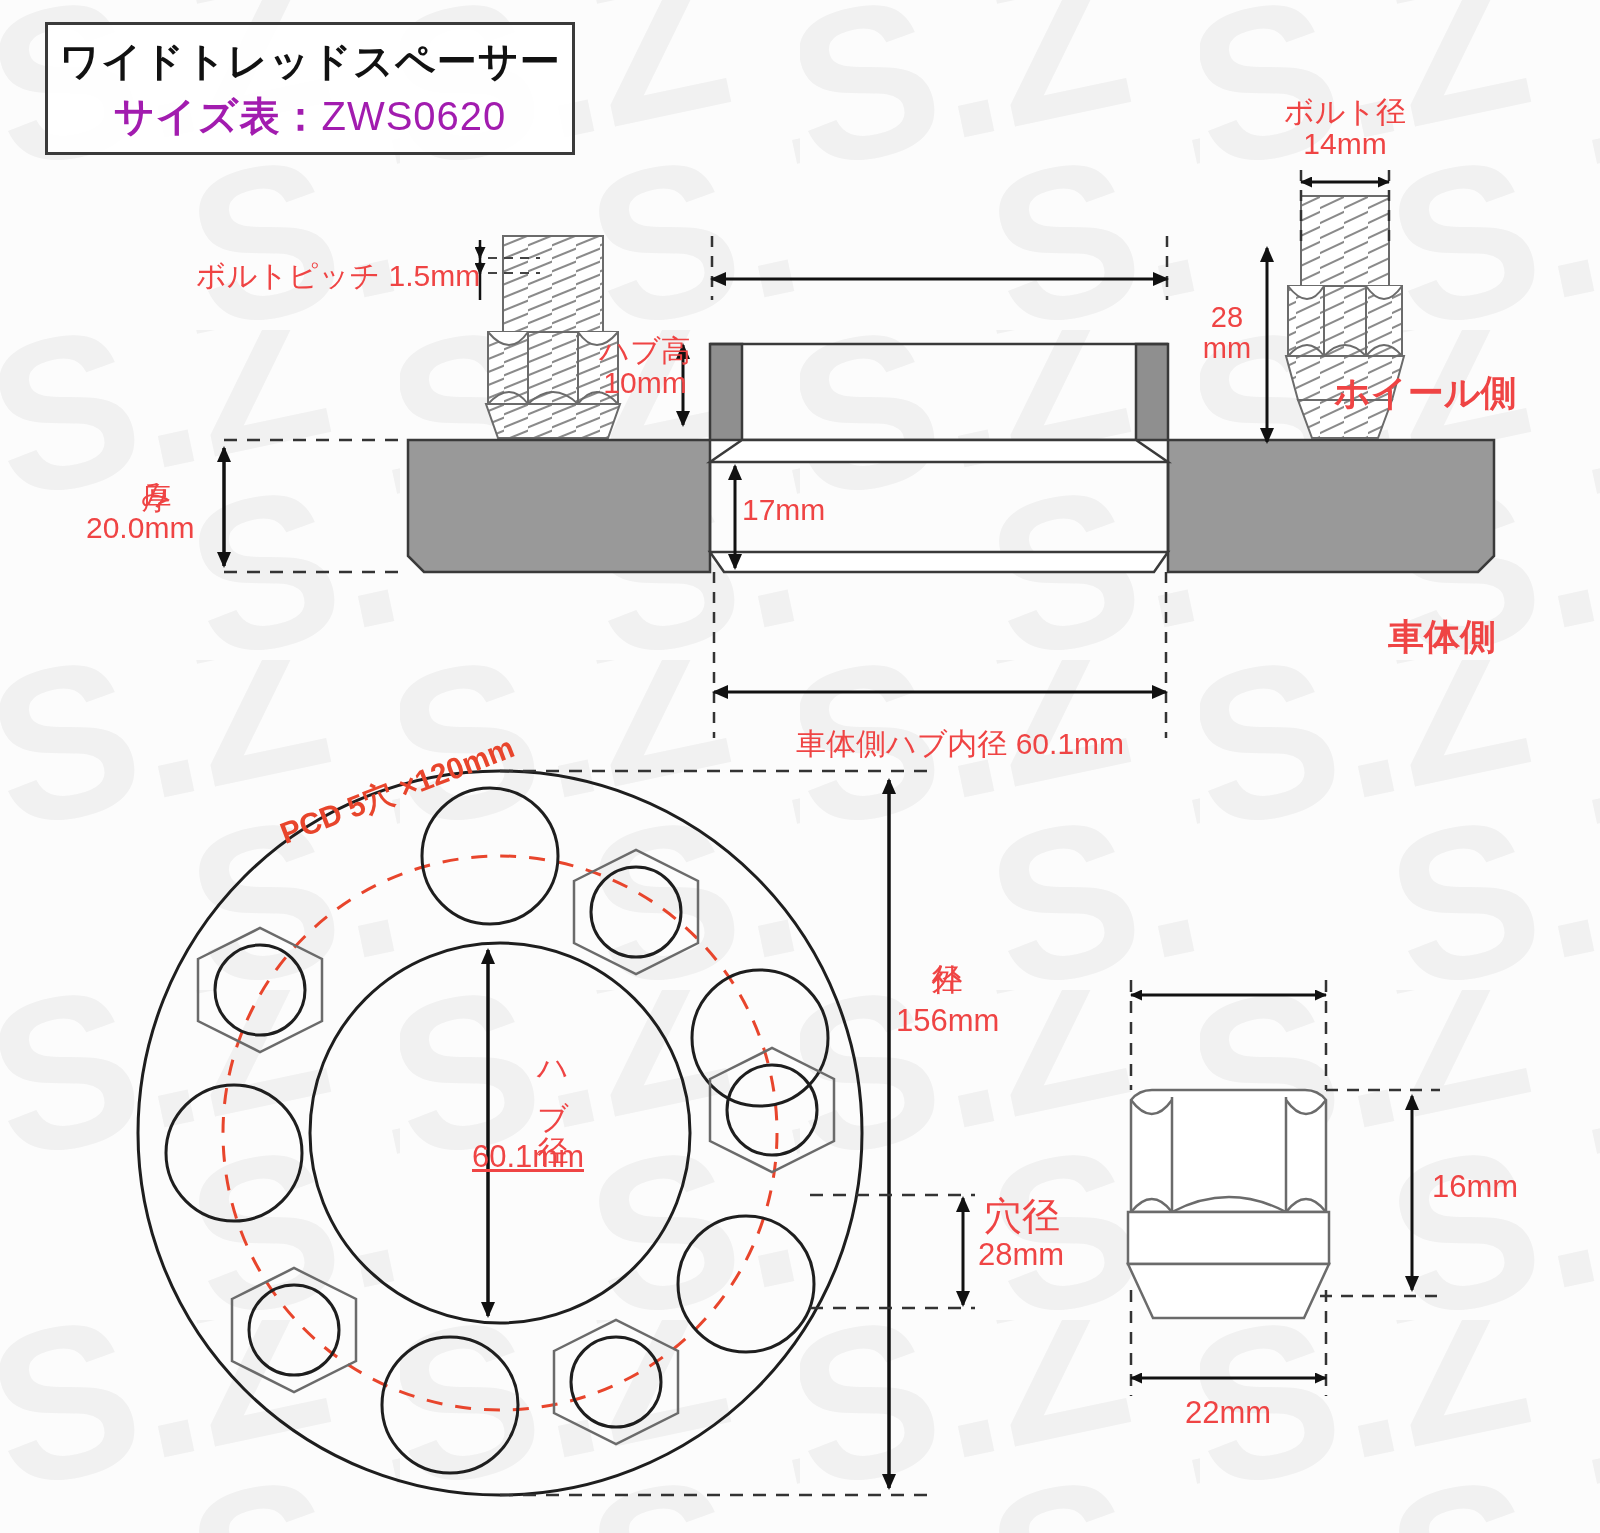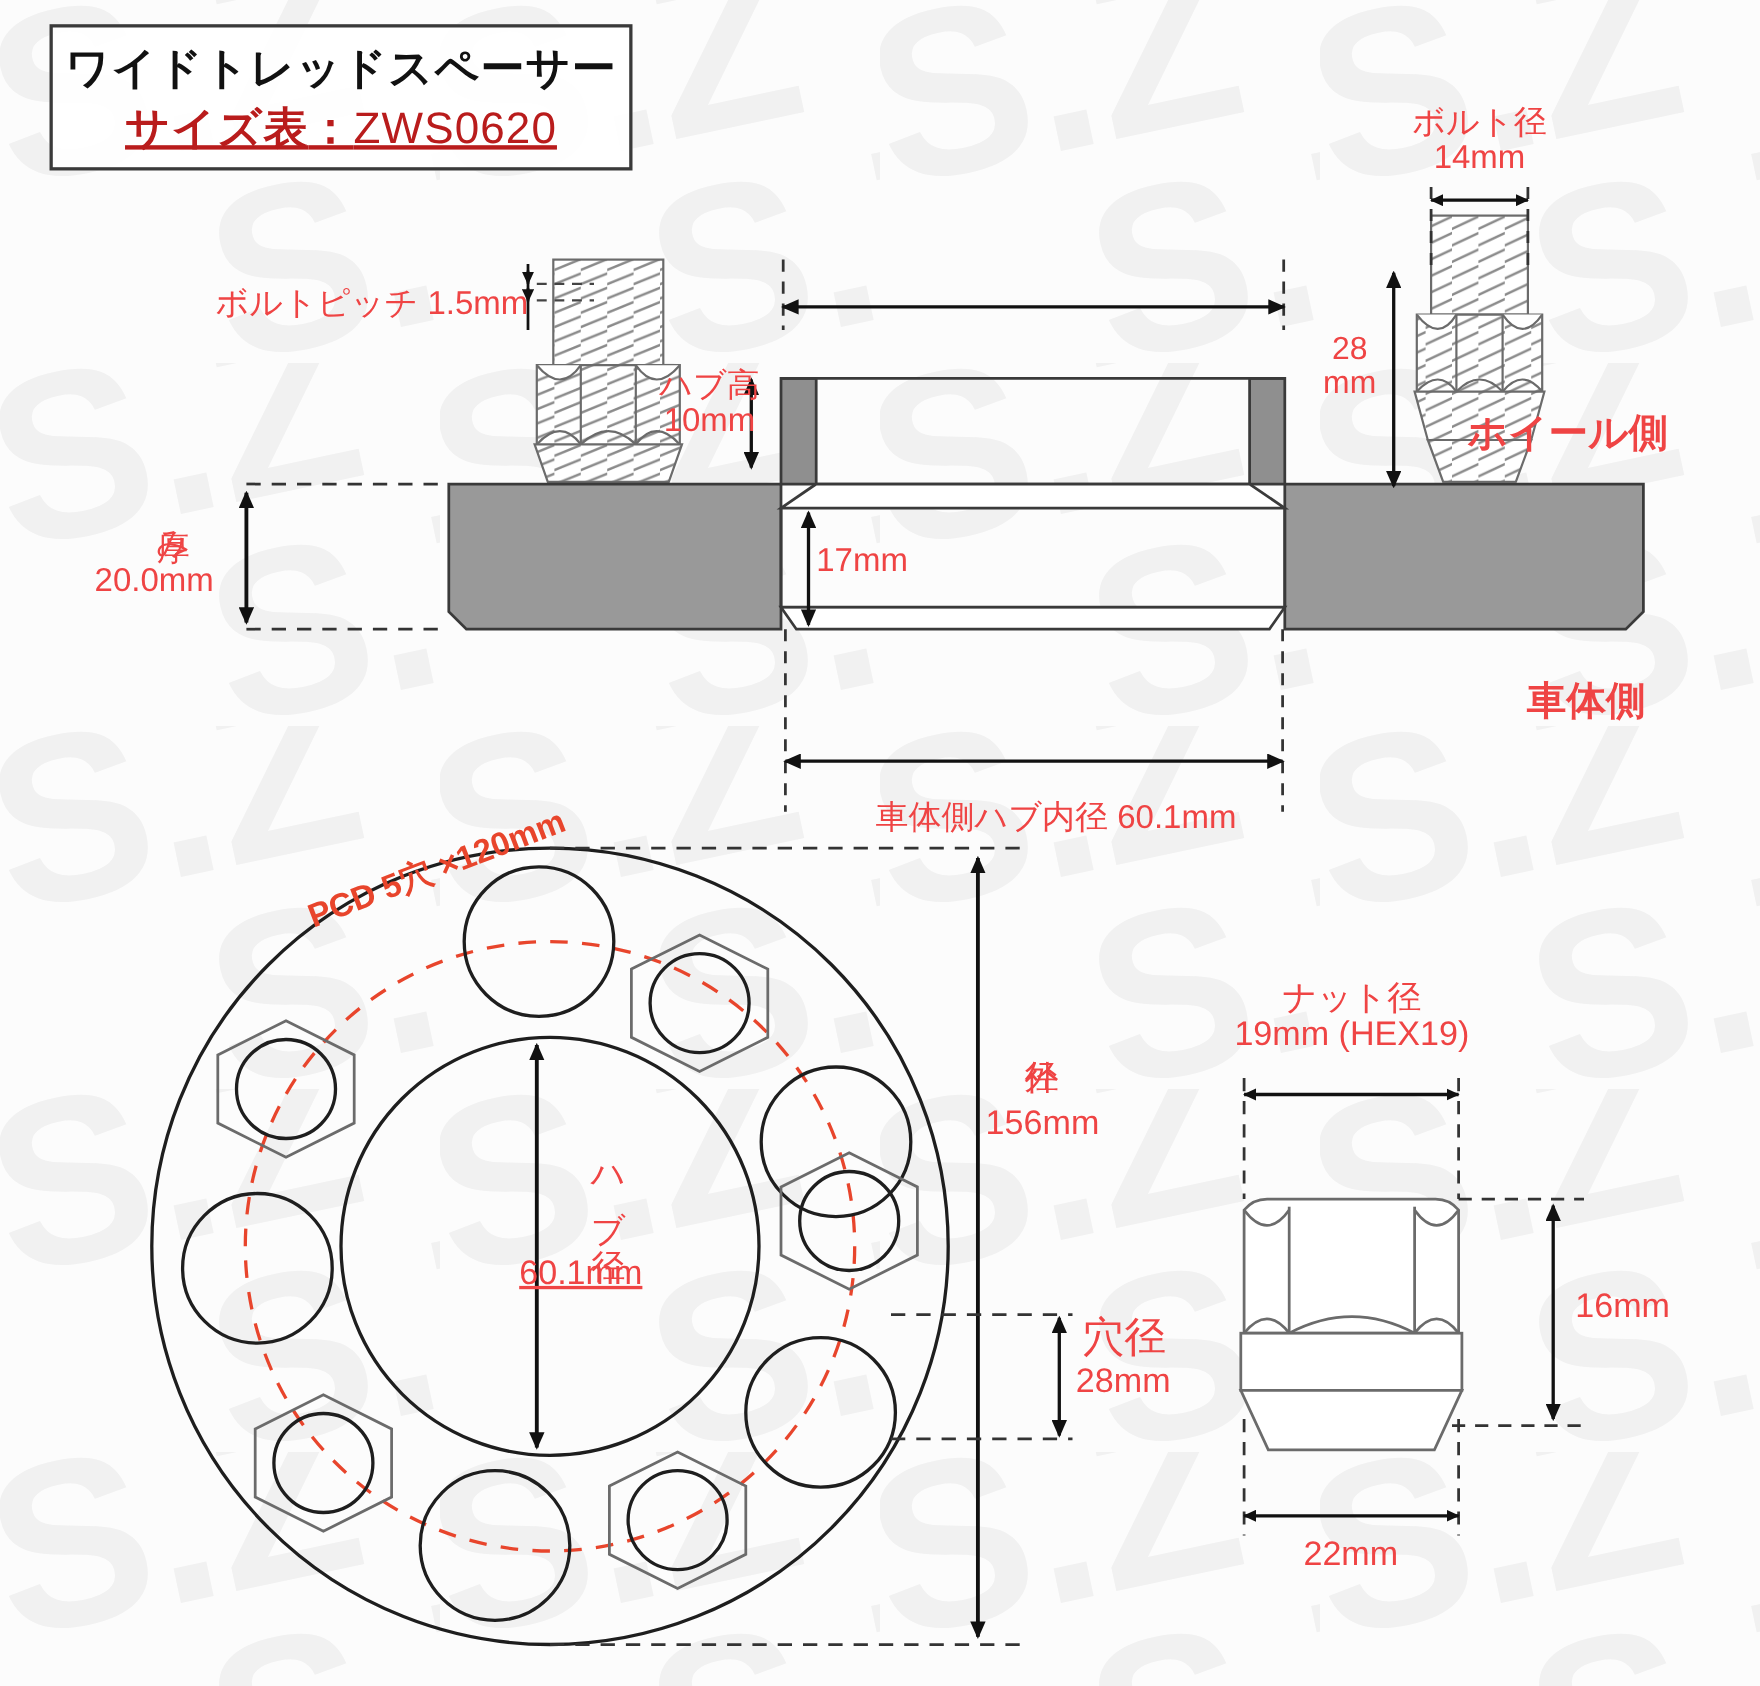--- a/index.html
+++ b/index.html
@@ -18,21 +18,21 @@
   .ctr{text-align:center;}
   .vtxt{writing-mode:vertical-rl;text-orientation:upright;}
 
   #title-box{
     position:absolute;left:45px;top:22px;width:530px;height:133px;
     border:3px solid #3a3a3a;background:rgba(255,255,255,0.88);
     z-index:4;display:flex;flex-direction:column;align-items:center;
     justify-content:center;box-sizing:border-box;
   }
   #title-box .t1{font-size:40px;font-weight:bold;color:#111;letter-spacing:1px;}
-  #title-box .t2{font-size:40px;font-weight:bold;color:#b91c1c;letter-spacing:1px;margin-top:0;text-decoration:underline;}
+  #title-box .t2{font-size:40px;font-weight:bold;color:#a21caf;letter-spacing:1px;margin-top:0;}
   #title-box .t2 .code{font-weight:normal;}
 </style>
 </head>
 <body>
 
 <div id="stage">
 
   <svg id="wm" viewBox="0 0 1600 1533">
     <defs>
       <pattern id="wmpat" width="400" height="330" patternUnits="userSpaceOnUse">
@@ -303,22 +303,18 @@
 
   <div class="lbl vtxt ctr" style="left:536px;top:1042px;font-size:31px;">ハブ径</div>
   <div class="lbl" style="left:472px;top:1140px;font-size:31px;text-decoration:underline;">60.1mm</div>
 
   <div class="lbl vtxt ctr" style="left:930px;top:940px;font-size:31px;">外径</div>
   <div class="lbl" style="left:896px;top:1004px;font-size:31px;">156mm</div>
 
   <div class="lbl" style="left:984px;top:1196px;font-size:38px;">穴径</div>
   <div class="lbl" style="left:978px;top:1238px;font-size:31px;">28mm</div>
 
-  <div class="lbl ctr" style="left:1074px;top:890px;font-size:31px;width:310px;">
-    <div>ナット径</div>
-    <div>19mm (HEX19)</div>
-  </div>
 
   <div class="lbl" style="left:1432px;top:1170px;font-size:31px;">16mm</div>
 
   <div class="lbl ctr" style="left:1128px;top:1396px;font-size:31px;width:200px;">22mm</div>
 
 </div>
 
 </body></html>

